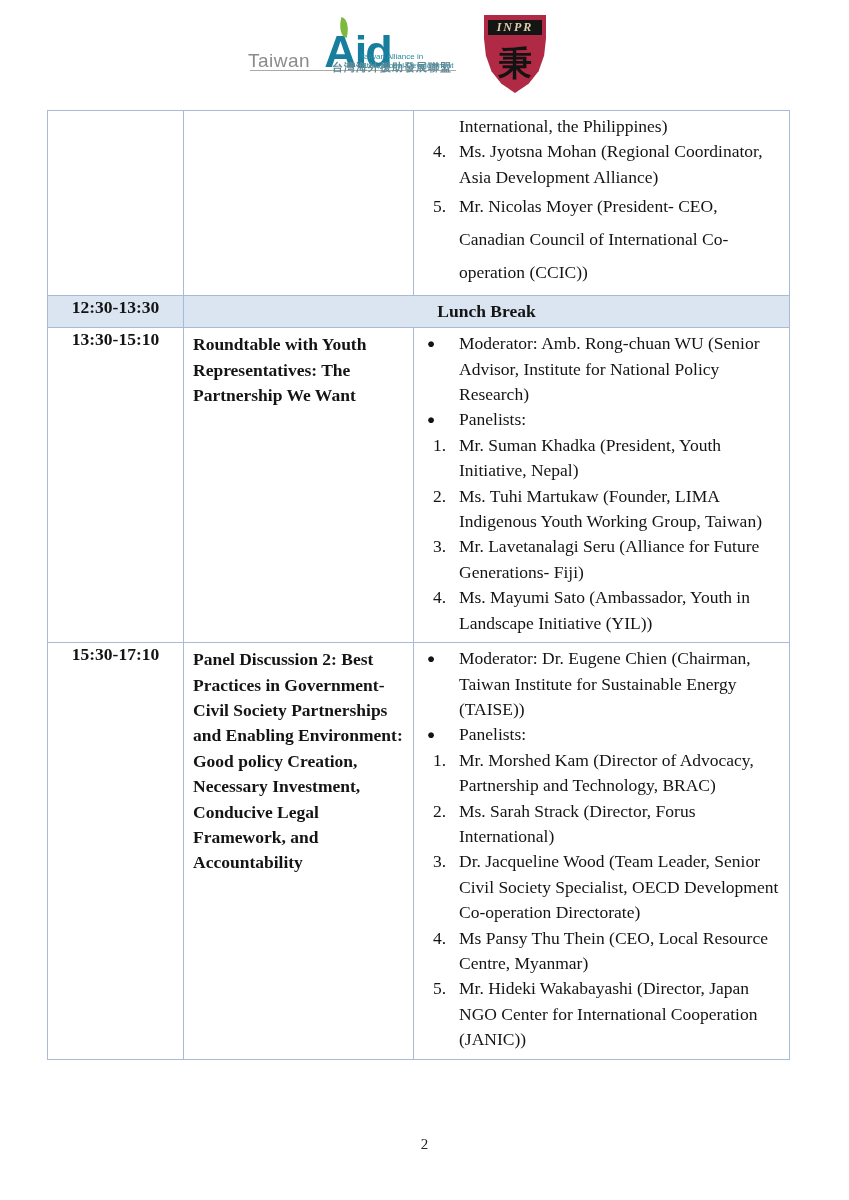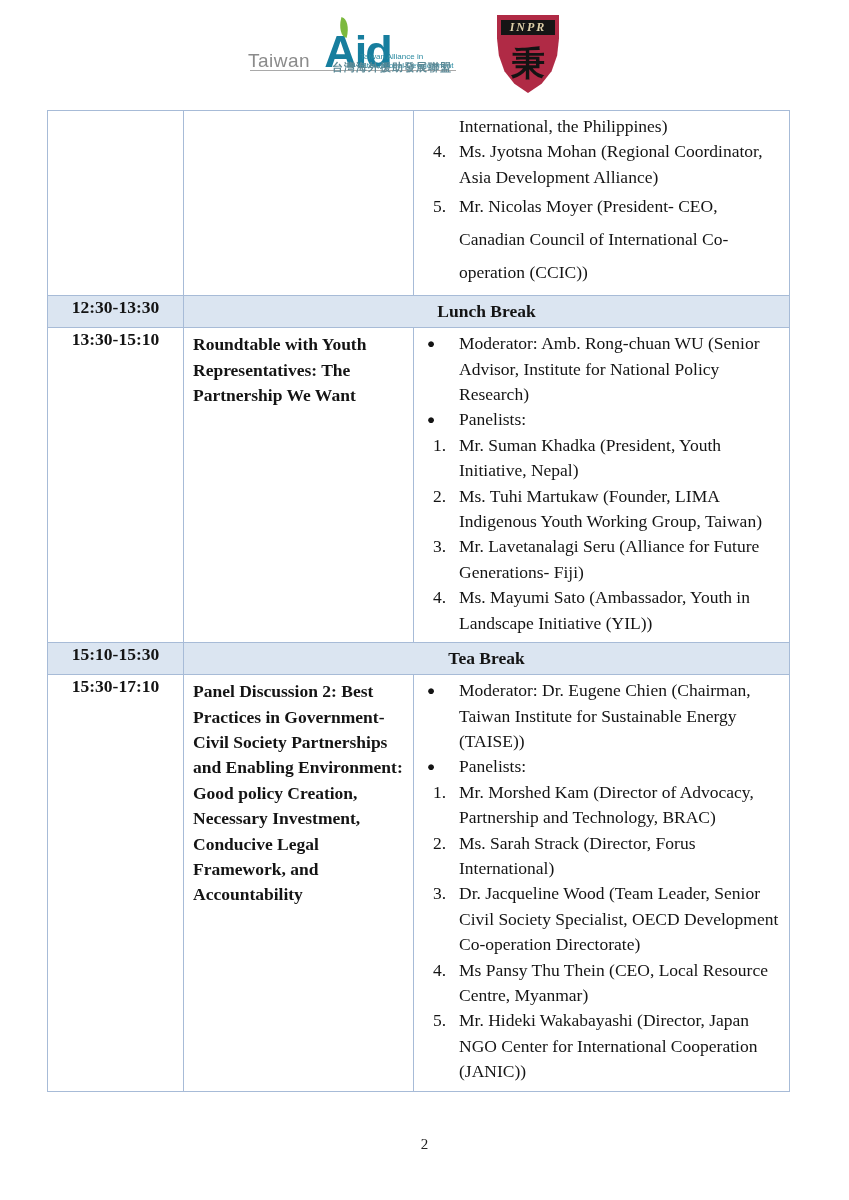--- a/index.html
+++ b/index.html
@@ -20,21 +20,21 @@
   .ta-taiwan{font-size:19px;color:var(--ta-gray,#8b8b8b);letter-spacing:0.5px;}
   .ta-aid{font-size:45px;font-weight:bold;color:var(--ta-teal,#177e9e);line-height:0.78;margin-left:14px;letter-spacing:-2px;}
   .ta-leaf{position:absolute;left:91px;top:-10px;width:10px;height:19px;
     background:var(--leaf,#7cb93e);border-radius:0 95% 0 95%;transform:rotate(14deg);}
   .ta-tagline{position:absolute;left:112px;top:24px;font-family:"Liberation Sans",sans-serif;
     font-size:8px;line-height:9px;color:var(--tagline,#2b8aa0);}
   .ta-rule{position:absolute;left:2px;top:42px;width:206px;border-top:1px solid #a9a9a9;}
   .ta-chinese{position:absolute;left:84px;top:32px;font-family:"Liberation Sans",sans-serif;
     font-size:11px;font-weight:bold;letter-spacing:1px;color:var(--chinese,#5c8996);}
 
-  .crest{position:absolute;left:497px;top:15px;width:62px;height:78px;}
+  .crest{position:absolute;left:484px;top:15px;width:62px;height:78px;}
   .shield{width:100%;height:100%;background:var(--shield-red,#b02a45);position:relative;
     clip-path:polygon(0% 0%,100% 0%,100% 30%,97% 52%,88% 72%,72% 88%,50% 100%,28% 88%,12% 72%,3% 52%,0% 30%);}
   .crest-banner{position:absolute;left:6%;right:6%;top:7%;height:19%;background:var(--banner,#151515);
     display:flex;align-items:center;justify-content:center;}
   .crest-banner span{font-family:"Liberation Serif",serif;font-style:italic;font-weight:bold;
     font-size:12px;letter-spacing:2px;color:var(--banner-text,#ddcfa8);}
   .crest-emblem{position:absolute;left:0;right:0;top:26%;bottom:0;display:flex;align-items:center;
     justify-content:center;font-size:34px;font-weight:bold;color:#131313;font-family:"Liberation Serif",serif;}
 
   
@@ -142,24 +142,20 @@
           <div class="detail-item numbered">
             <span class="marker">3.</span>
             <span class="itxt">Mr. Lavetanalagi Seru (Alliance for Future Generations- Fiji)</span>
           </div>
           <div class="detail-item numbered">
             <span class="marker">4.</span>
             <span class="itxt">Ms. Mayumi Sato (Ambassador, Youth in Landscape Initiative (YIL))</span>
           </div>
         </td>
       </tr>
-      <tr class="break-row">
-        <td class="time-cell">15:10-15:30</td>
-        <td class="break-cell" colspan="2">Tea Break</td>
-      </tr>
       <tr class="session-row">
         <td class="time-cell">15:30-17:10</td>
         <td class="title-cell">Panel Discussion 2: Best Practices in Government-Civil Society Partnerships and Enabling Environment: Good policy Creation, Necessary Investment, Conducive Legal Framework, and Accountability</td>
         <td class="details-cell">
           <div class="detail-item bulleted">
             <span class="marker">●</span>
             <span class="itxt">Moderator: Dr. Eugene Chien (Chairman, Taiwan Institute for Sustainable Energy (TAISE))</span>
           </div>
           <div class="detail-item bulleted">
             <span class="marker">●</span>

